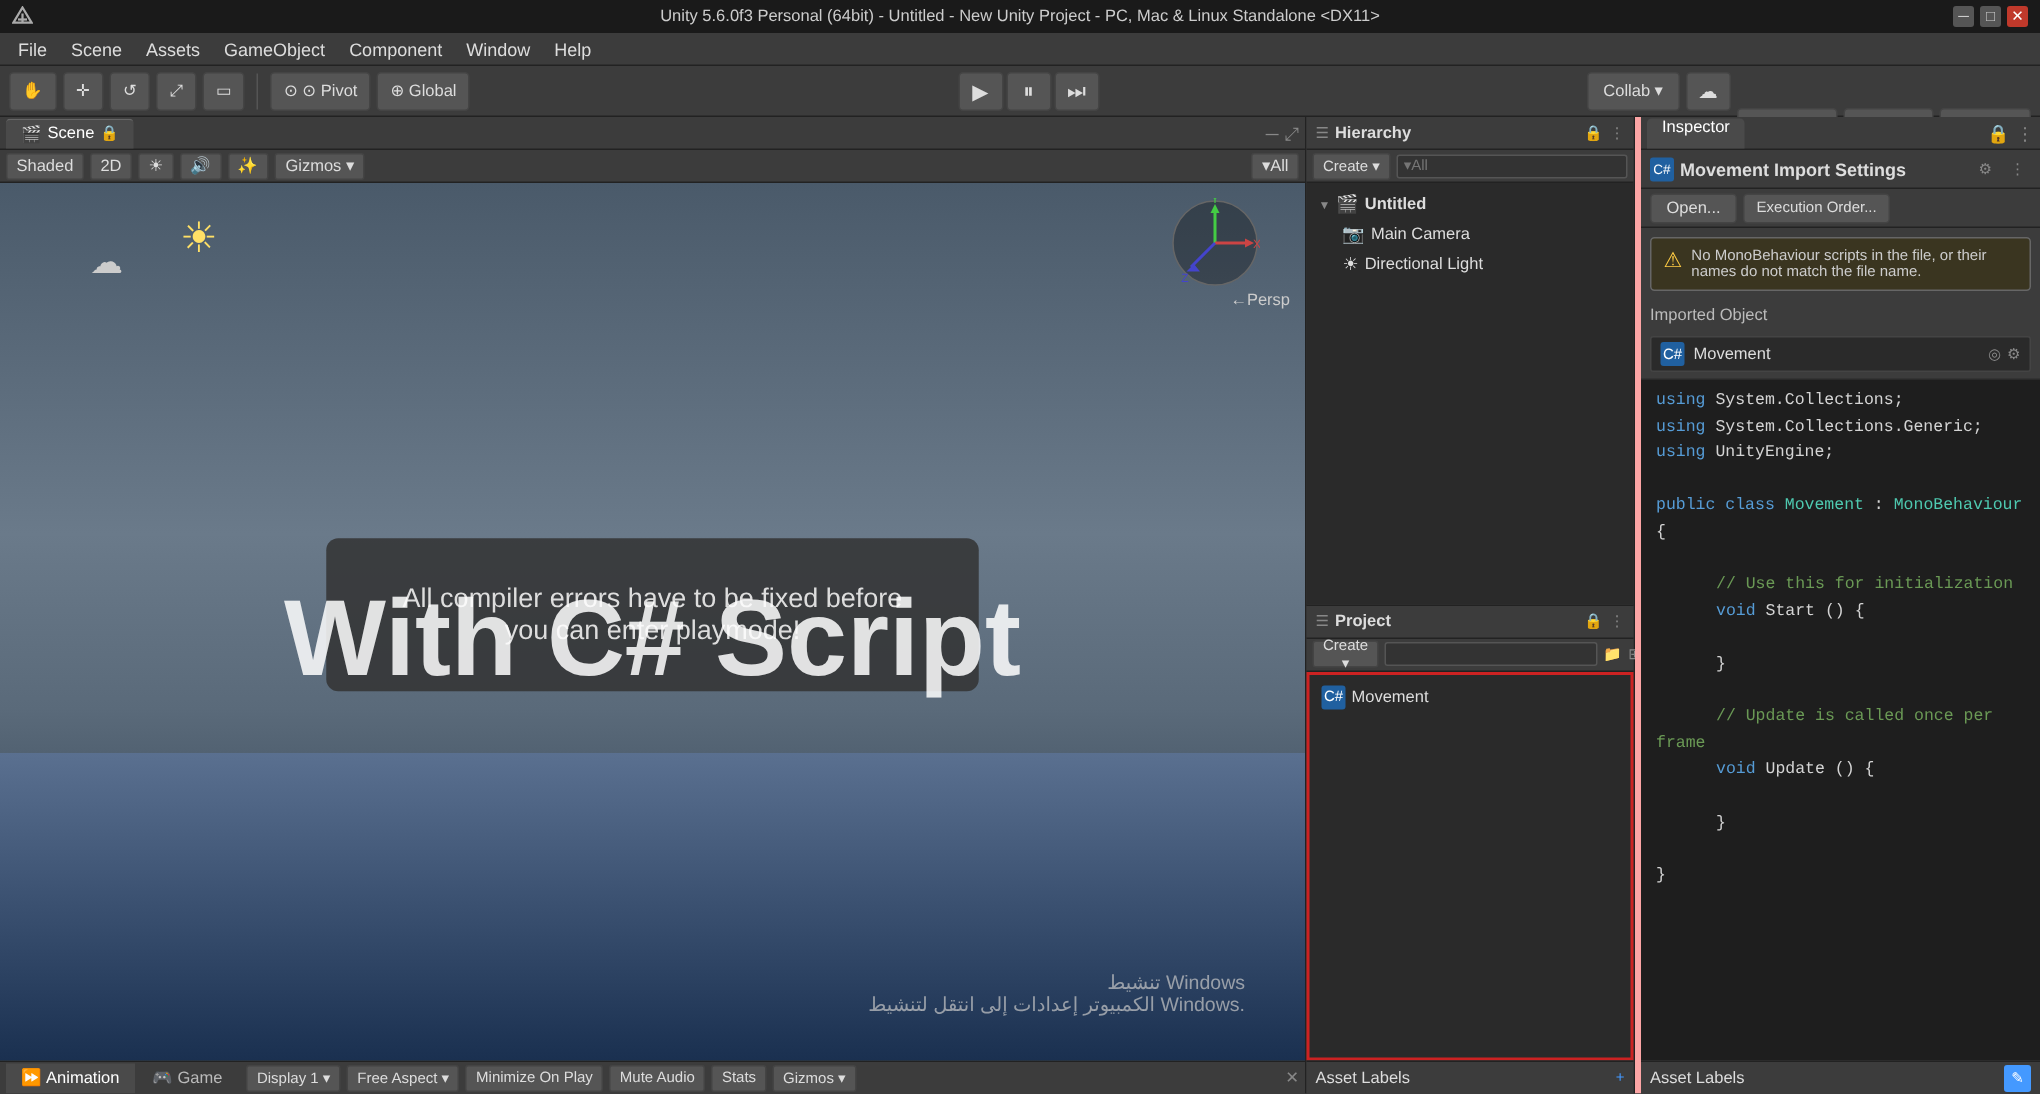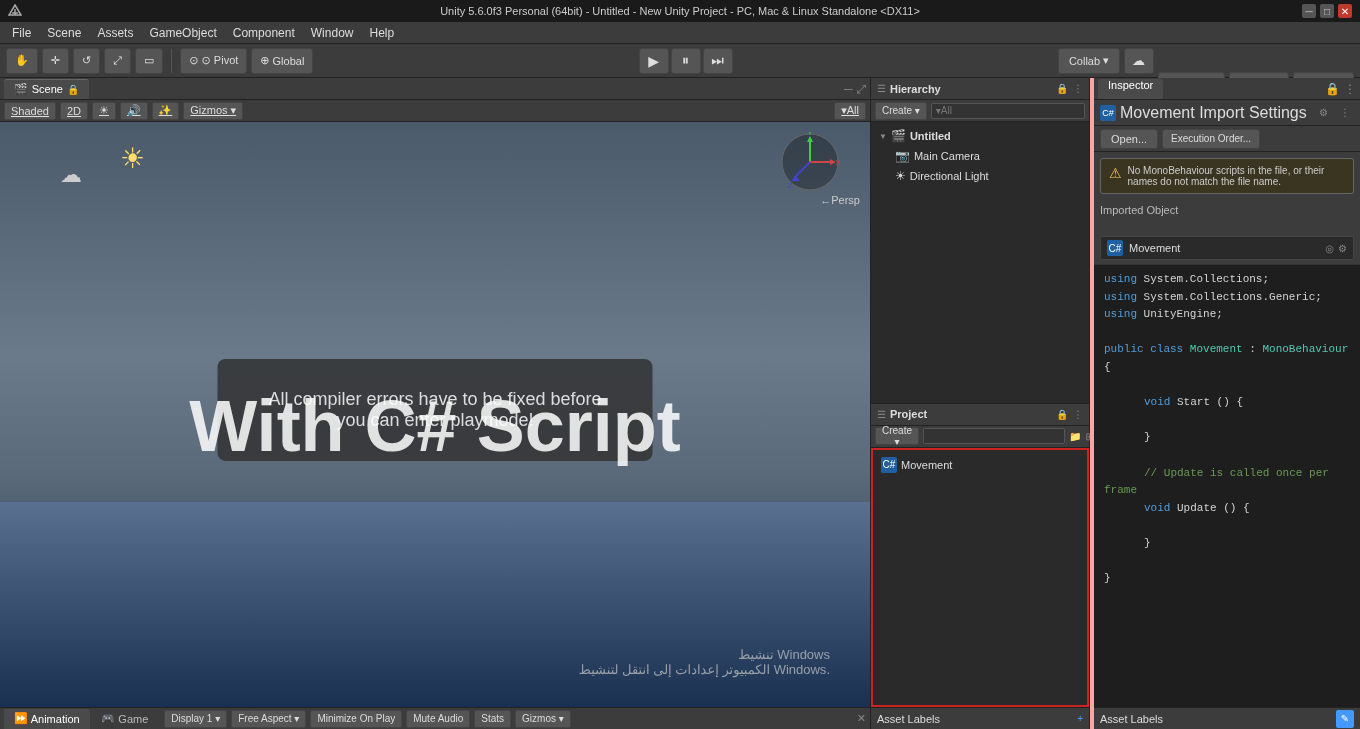--- a/index.html
+++ b/index.html
@@ -215,21 +215,20 @@
     }
     .scene-btn {
       height: 18px;
       padding: 0 6px;
       background: #555;
       border: 1px solid #444;
       color: #ddd;
       cursor: pointer;
       font-size: 11px;
       border-radius: 2px;
-      text-decoration: underline;
     }
 
     
     .scene-viewport {
       flex: 1;
       background: linear-gradient(to bottom, #4a5a6a 0%, #6a7a8a 40%, #5a6a7a 60%, #3a4a5a 80%, #2a3a4a 100%);
       position: relative;
       overflow: hidden;
     }
 
@@ -552,23 +551,23 @@
     .inspector-header {
       height: 26px;
       background: #3c3c3c;
       display: flex;
       align-items: center;
       padding: 0 6px;
       border-bottom: 1px solid #222;
       gap: 4px;
     }
     .inspector-title {
-      font-size: 16px;
-      color: #ddd;
-      font-weight: normal;
+      font-size: 12px;
+      color: #ddd;
+      font-weight: bold;
     }
     .inspector-header-actions {
       margin-left: auto;
       display: flex;
       gap: 4px;
     }
     .inspector-action-btn {
       font-size: 10px;
       color: #888;
       cursor: pointer;
@@ -626,21 +625,21 @@
       flex-shrink: 0;
     }
     .imported-object-section {
       padding: 4px 6px;
       background: #3c3c3c;
       border-bottom: 1px solid #333;
     }
     .imported-object-title {
       font-size: 11px;
       color: #bbb;
-      margin-bottom: 20px;
+      margin-bottom: 8px;
     }
     .imported-object-row {
       height: 24px;
       background: #2a2a2a;
       display: flex;
       align-items: center;
       padding: 0 6px;
       gap: 6px;
       border: 1px solid #444;
       border-radius: 2px;
@@ -981,20 +980,21 @@
       </div>
     </div>
 
     <div class="code-section">
       <div><span class="code-keyword">using</span> System.Collections;</div>
       <div><span class="code-keyword">using</span> System.Collections.Generic;</div>
       <div><span class="code-keyword">using</span> UnityEngine;</div>
       <div>&nbsp;</div>
       <div><span class="code-keyword">public class</span> <span class="code-class">Movement</span> : <span class="code-type">MonoBehaviour</span> {</div>
       <div>&nbsp;</div>
+      <div><span class="code-indent2"></span><span class="code-comment">// Use this for initialization</span></div>
       <div><span class="code-indent2"></span><span class="code-keyword">void</span> Start () {</div>
       <div>&nbsp;</div>
       <div><span class="code-indent2"></span>}</div>
       <div>&nbsp;</div>
       <div><span class="code-indent2"></span><span class="code-comment">// Update is called once per frame</span></div>
       <div><span class="code-indent2"></span><span class="code-keyword">void</span> Update () {</div>
       <div>&nbsp;</div>
       <div><span class="code-indent2"></span>}</div>
       <div>&nbsp;</div>
       <div>}</div>

